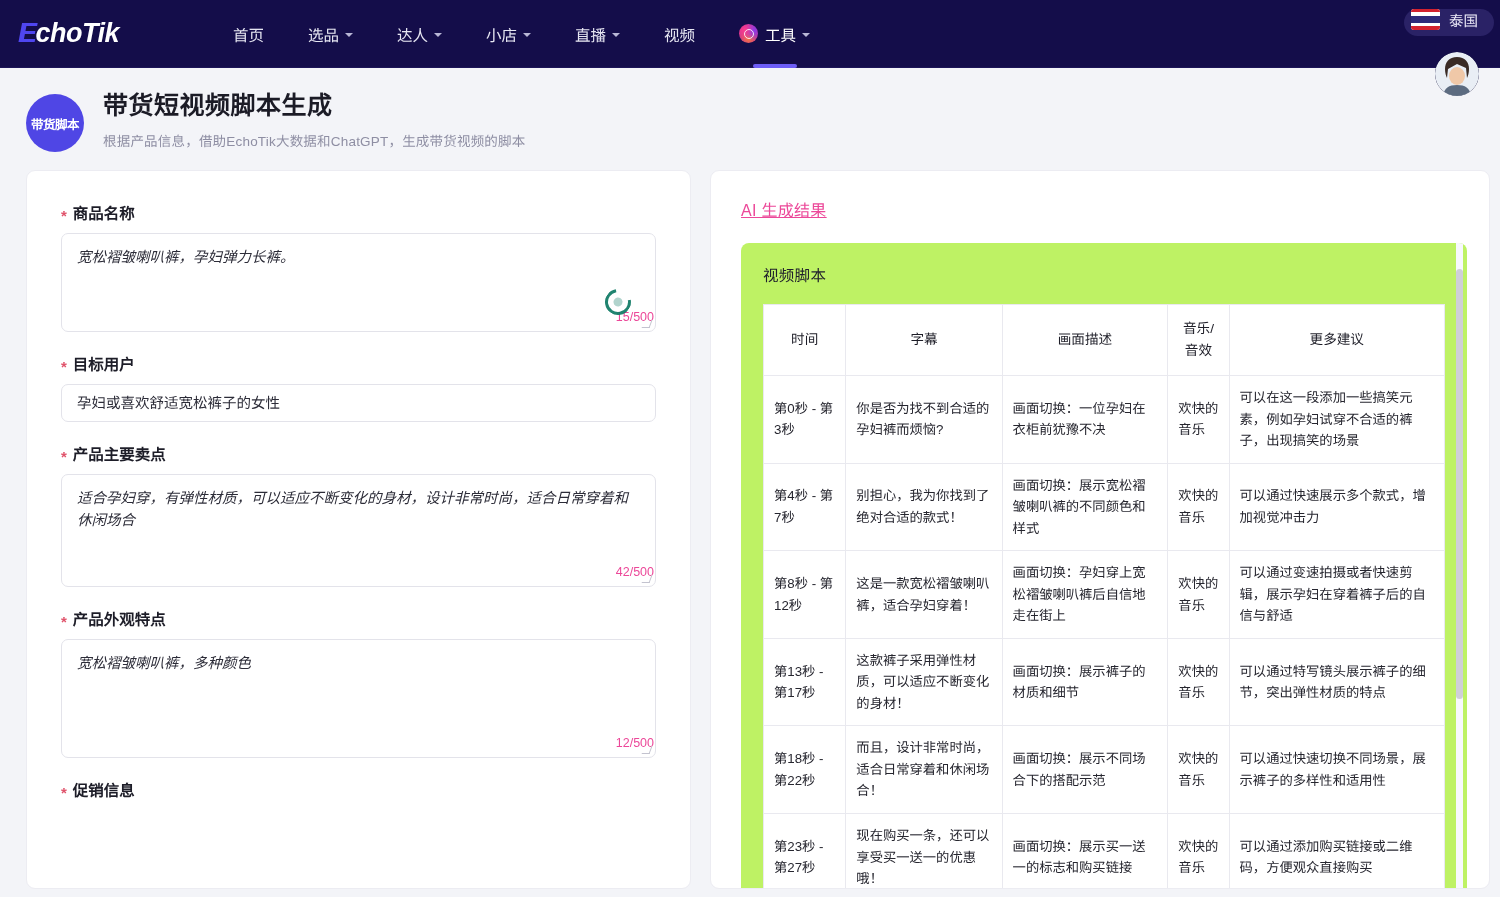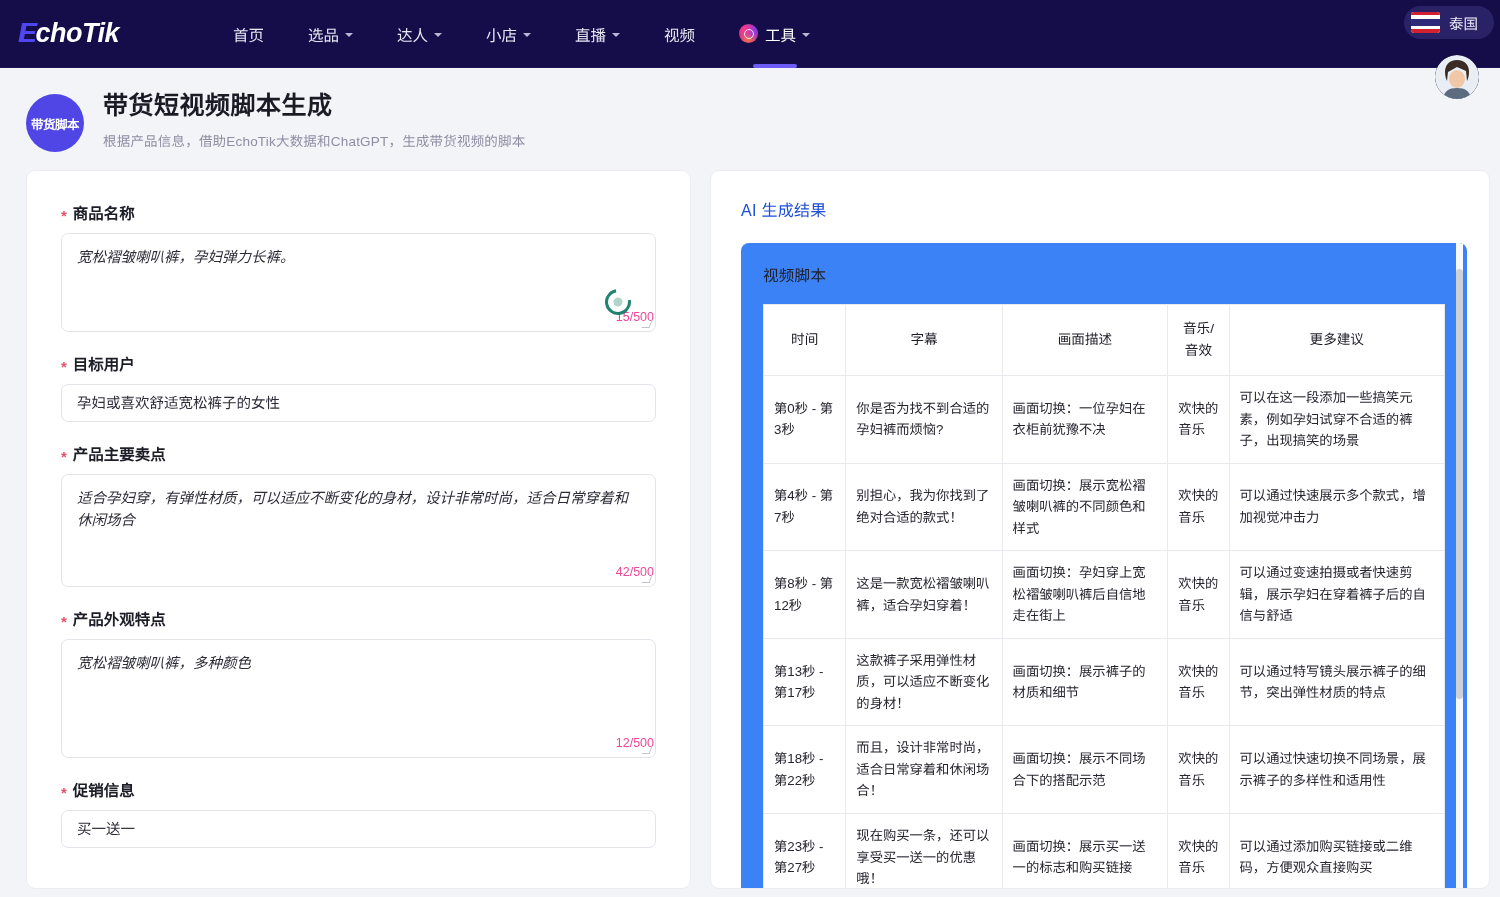--- a/index.html
+++ b/index.html
@@ -128,21 +128,21 @@
     border-right: 5.5px solid transparent;
     border-top: 6px solid #cfcde8;
   }
 
   .country {
     display: flex;
     align-items: center;
     gap: 9px;
     background: #2a2266;
     border-radius: 20px;
-    padding: 6px 16px 6px 7px;
+    padding: 0 16px 6px 7px;
     cursor: pointer;
   }
   .country .flag {
     width: 29px; height: 21px;
     border-radius: 3px;
     overflow: hidden;
     flex: none;
     background: #fff;
     display: flex;
     flex-direction: column;
@@ -322,27 +322,28 @@
     transform: translate(-50%,-50%);
     width: 9px; height: 9px;
     border-radius: 50%;
     background: #0f7a64;
     opacity: .35;
   }
 
   
   .result-title {
     font-size: 16px;
-    color: #1d4ed8;
+    color: #ec4899;
     margin-bottom: 22px;
     letter-spacing: .3px;
+    text-decoration: underline;
   }
 
   .script-card {
-    background: #3b82f6;
+    background: #bef264;
     border-radius: 8px;
     margin-right: 22px;
     padding: 20px 22px 0 22px;
     height: 653px;
     overflow: hidden;
     position: relative;
   }
   .script-card-title {
     font-size: 15.5px;
     font-weight: 500;
@@ -524,21 +525,20 @@
         <span class="counter">12/500</span>
         <span class="resize-grip"></span>
       </div>
     </div>
 
     <div class="field">
       <div class="field-label">
         <span class="req">*</span>
         <span>促销信息</span>
       </div>
-      <input class="input-box" type="text" value="买一送一" style="">
     </div>
 
   </div>
 
   <div class="panel panel-right">
     <div class="result-title">AI 生成结果</div>
 
     <div class="script-card">
       <div class="script-card-title">视频脚本</div>
 

